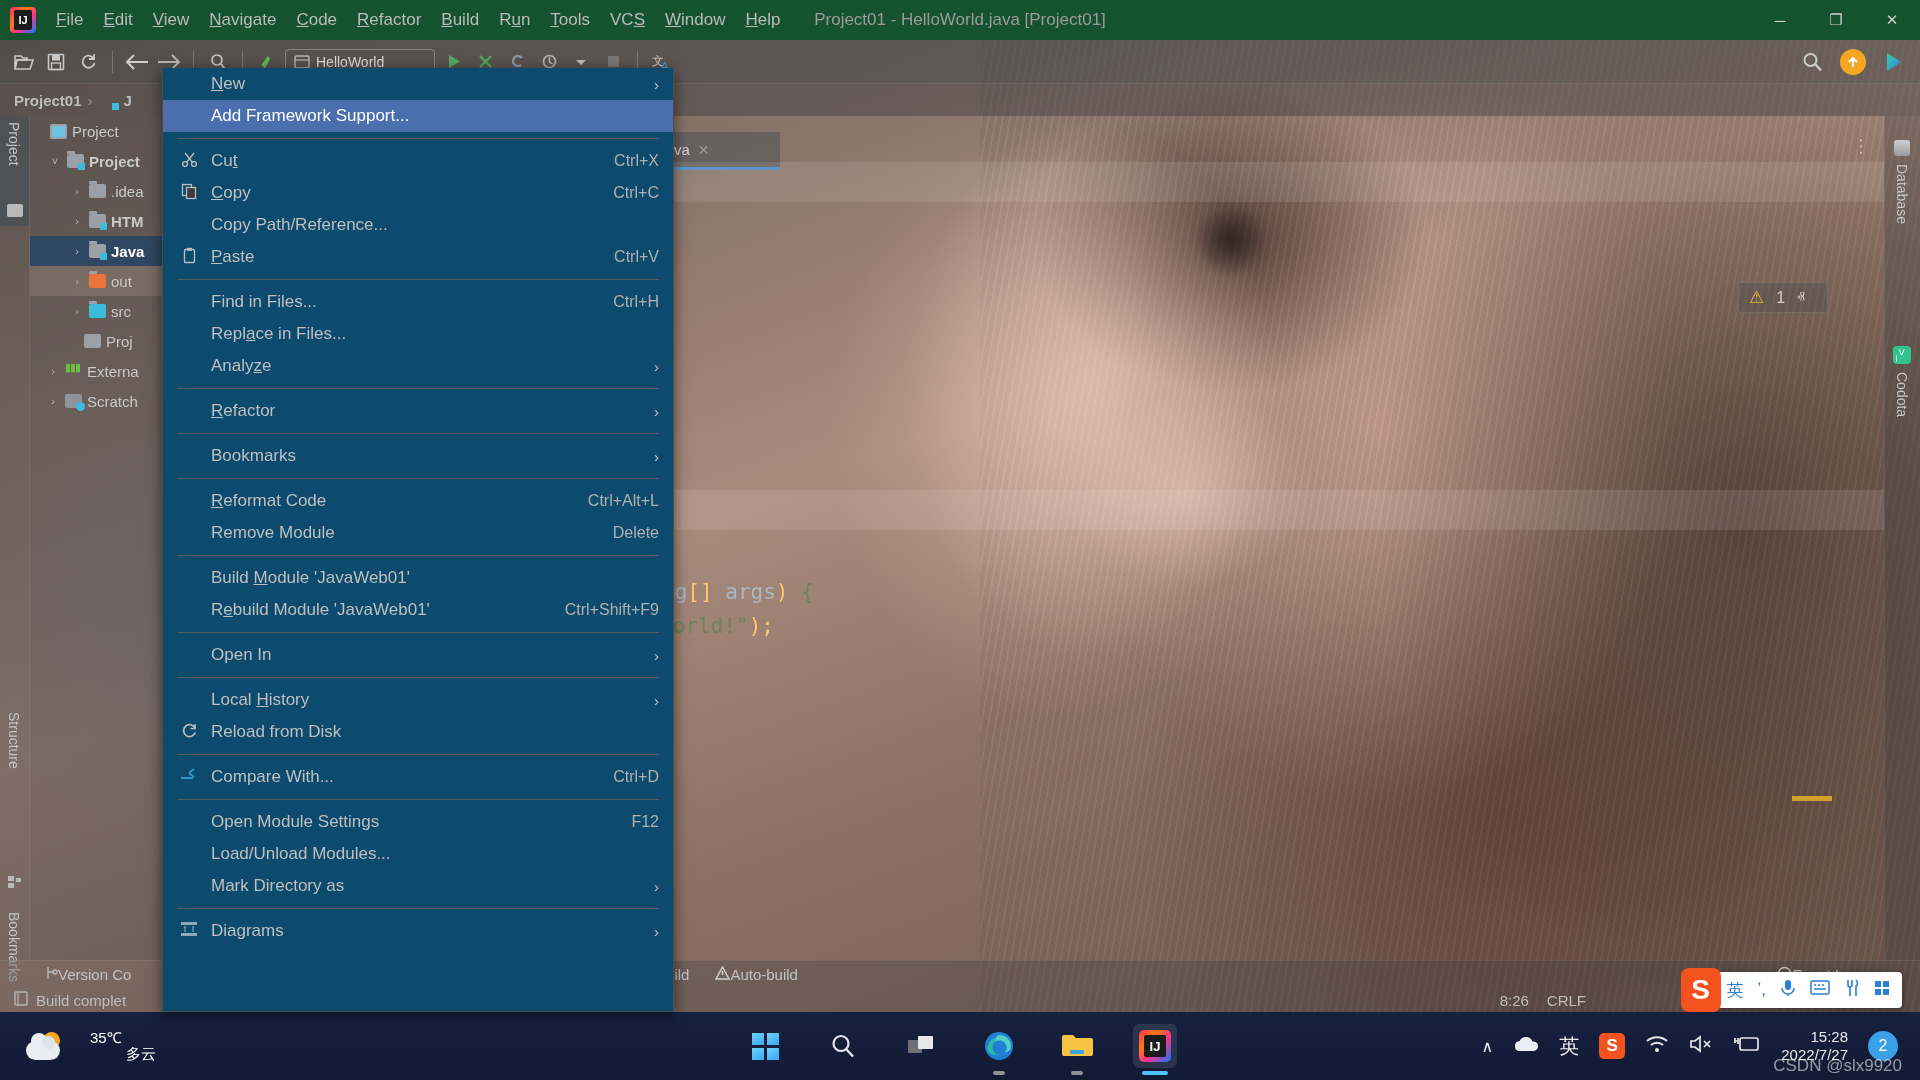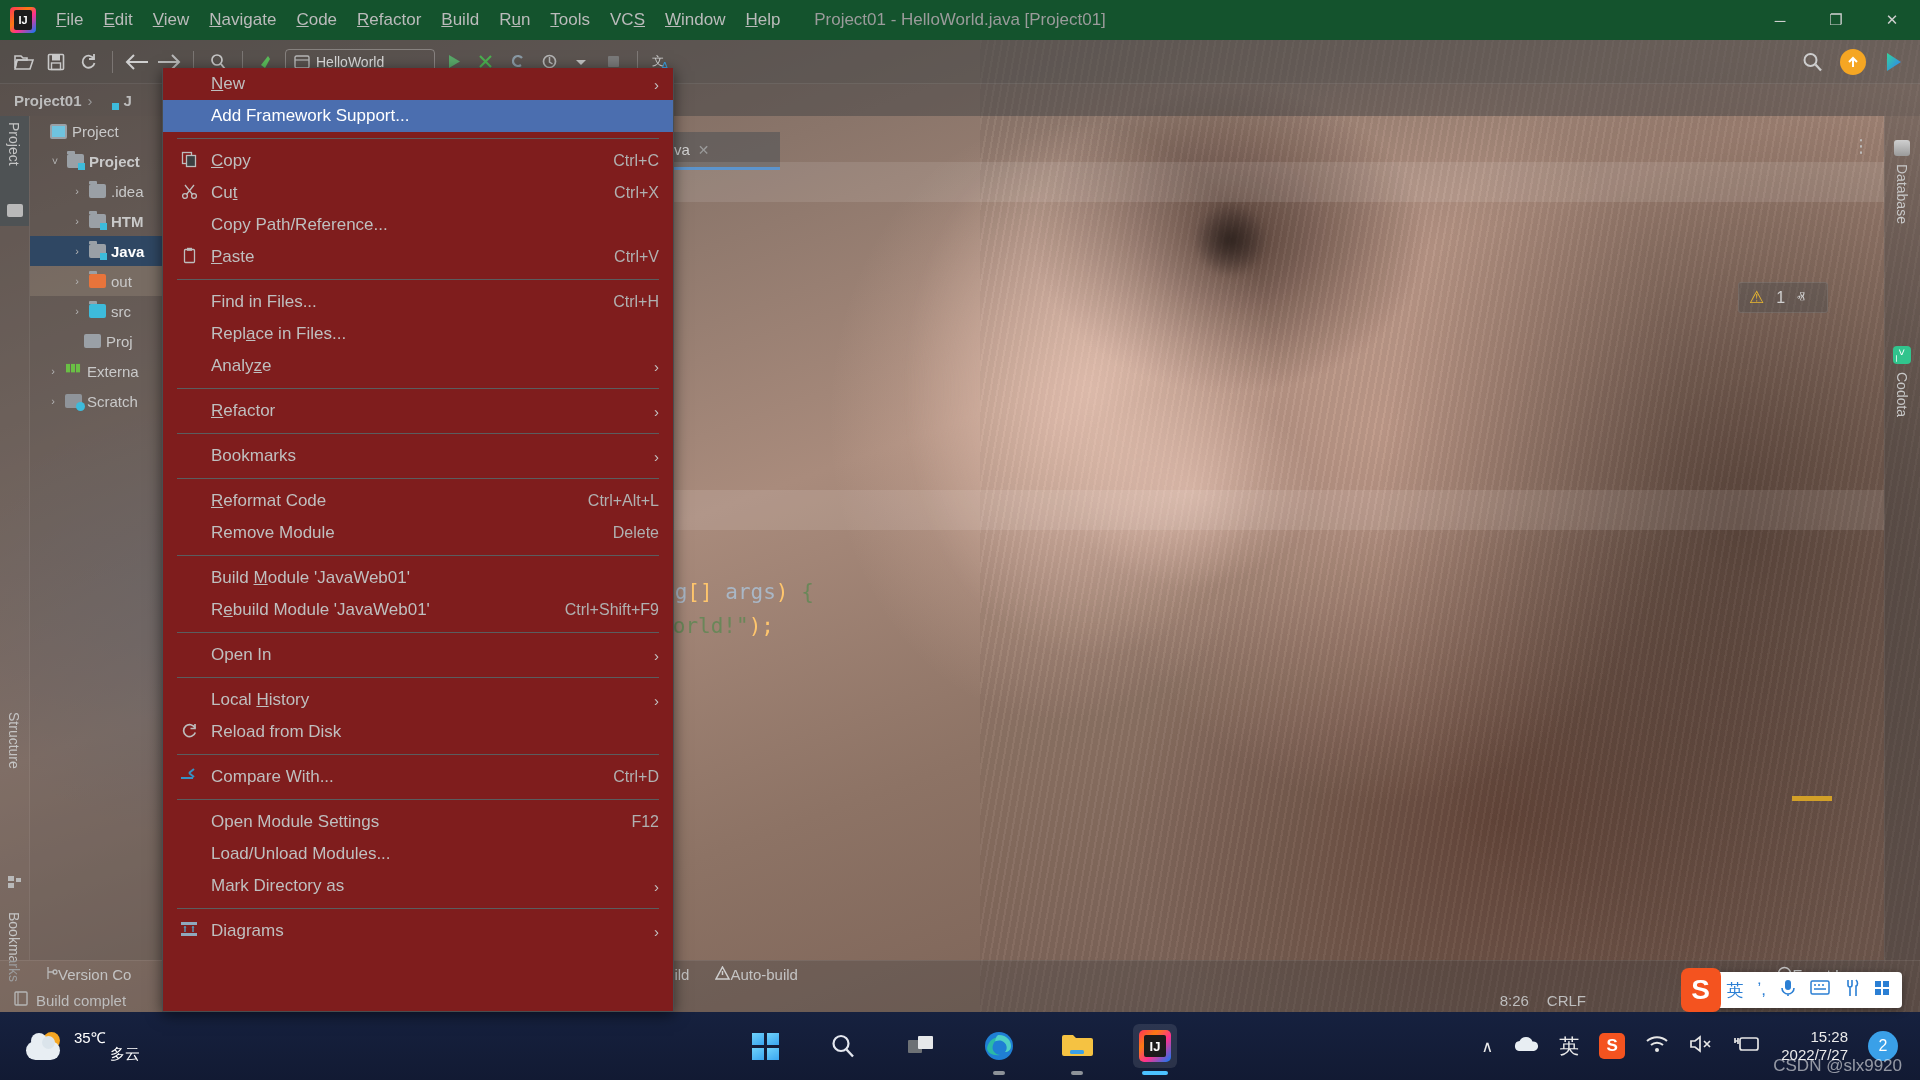--- a/index.html
+++ b/index.html
@@ -206,21 +206,21 @@
   .status-bar {
     position:absolute; left:0; top:988px; width:1920px; height:24px;
     display:flex; align-items:center; color:#bdbdbd; font-size:15px;
     padding-left: 14px; gap:8px; background: rgba(60,63,65,0.30);
   }
   .status-right { position:absolute; right:16px; display:flex; align-items:center; gap:18px; }
 
   
   .ctx {
     position:absolute; left:162px; top:68px; width:512px; height:944px;
-    background:#7f1d1d; color:#bfbfbf; font-size:17px;
+    background:#0c4a6e; color:#bfbfbf; font-size:17px;
     box-shadow: 0 3px 14px rgba(0,0,0,0.55);
     border: 1px solid #4a4d4f; border-top:none;
     overflow:hidden; z-index: 50;
   }
   .ctx-item {
     position:relative; display:flex; align-items:center; height:32px; padding-left:48px; padding-right:14px;
     white-space:nowrap; color:#bfbfbf;
   }
   .ctx-item.sel { background:#4b6eaf; color:#ffffff; }
   .ctx-item .shortcut { margin-left:auto; color:#b0b0b0; font-size:16px; padding-left: 24px;}
@@ -229,21 +229,21 @@
   .ctx-item .c-ico.blue { color:#3592c4; }
   .ctx-item .mn { text-decoration: underline; }
   .ctx-sep { height:1px; background:#5a5d5f; margin:6px 14px; }
 
   
   .taskbar {
     position:absolute; left:0; top:1012px; width:1920px; height:68px;
     background: linear-gradient(180deg, #16213f 0%, #121a33 100%);
     display:flex; align-items:center;
   }
-  .weather { display:flex; align-items:center; gap:12px; padding-left:26px; color:#fff; }
+  .weather { display:flex; align-items:center; gap:28px; padding-left:26px; color:#fff; }
   .weather-ico { width:36px; height:28px; position:relative; flex:none; }
   .weather-ico .sun { position:absolute; right:2px; top:0; width:17px; height:17px; border-radius:50%; background:#f5a623; }
   .weather-ico .cloud { position:absolute; left:0; bottom:0; width:34px; height:19px; border-radius:11px; background:#e8eef3; }
   .weather-ico .cloud::before { content:""; position:absolute; left:5px; top:-8px; width:16px; height:16px; border-radius:50%; background:#e8eef3; }
   .weather-ico .cloud::after { content:""; position:absolute; left:16px; top:-5px; width:13px; height:13px; border-radius:50%; background:#dbe4eb; }
   .weather-txt { line-height:1.15; font-size:15px; }
   .tb-center { position:absolute; left:50%; transform:translateX(-50%); display:flex; align-items:center; gap:34px; }
   .tb-app { width:44px; height:44px; display:flex; align-items:center; justify-content:center; position:relative; border-radius:6px;}
   .tb-app.active { background: rgba(255,255,255,0.10); }
   .tb-app .dot { position:absolute; bottom:-7px; left:50%; transform:translateX(-50%); width:12px; height:4px; border-radius:2px; background:#8d9299; }
@@ -651,37 +651,37 @@
       <span><span class="mn">N</span>ew</span>
         <span class="submenu">›</span>
     </div>
     <div class="ctx-item sel">
       <span>Add Framework Support...</span>
     </div>
     <div class="ctx-sep"></div>
     <div class="ctx-item">
       <span class="c-ico">
         <svg width="17" height="17" viewBox="0 0 17 17">
-            <rect x="1.5" y="1.5" width="9" height="11" fill="none" stroke="#bdbdbd" stroke-width="1.3"></rect>
-            <rect x="5.5" y="4.5" width="9" height="11" fill="#3c3f41" stroke="#bdbdbd" stroke-width="1.3"></rect>
-          </svg>
-      </span>
-      <span><span class="mn">C</span>opy</span>
-        <span class="shortcut">Ctrl+C</span>
-    </div>
-    <div class="ctx-item">
-      <span class="c-ico">
-        <svg width="17" height="17" viewBox="0 0 17 17">
             <circle cx="4" cy="13" r="2.4" fill="none" stroke="#bdbdbd" stroke-width="1.3"></circle>
             <circle cx="13" cy="13" r="2.4" fill="none" stroke="#bdbdbd" stroke-width="1.3"></circle>
             <path d="M5.5 11.5L13 2M11.5 11.5L4 2" stroke="#bdbdbd" stroke-width="1.3"></path>
           </svg>
       </span>
       <span>Cu<span class="mn">t</span></span>
         <span class="shortcut">Ctrl+X</span>
+    </div>
+    <div class="ctx-item">
+      <span class="c-ico">
+        <svg width="17" height="17" viewBox="0 0 17 17">
+            <rect x="1.5" y="1.5" width="9" height="11" fill="none" stroke="#bdbdbd" stroke-width="1.3"></rect>
+            <rect x="5.5" y="4.5" width="9" height="11" fill="#3c3f41" stroke="#bdbdbd" stroke-width="1.3"></rect>
+          </svg>
+      </span>
+      <span><span class="mn">C</span>opy</span>
+        <span class="shortcut">Ctrl+C</span>
     </div>
     <div class="ctx-item">
       <span>Copy Path/Reference...</span>
     </div>
     <div class="ctx-item">
       <span class="c-ico">
         <svg width="17" height="17" viewBox="0 0 17 17">
             <rect x="3.5" y="2.5" width="10" height="13" rx="1" fill="none" stroke="#bdbdbd" stroke-width="1.3"></rect>
             <rect x="6" y="0.8" width="5" height="3" fill="#bdbdbd"></rect>
           </svg>

